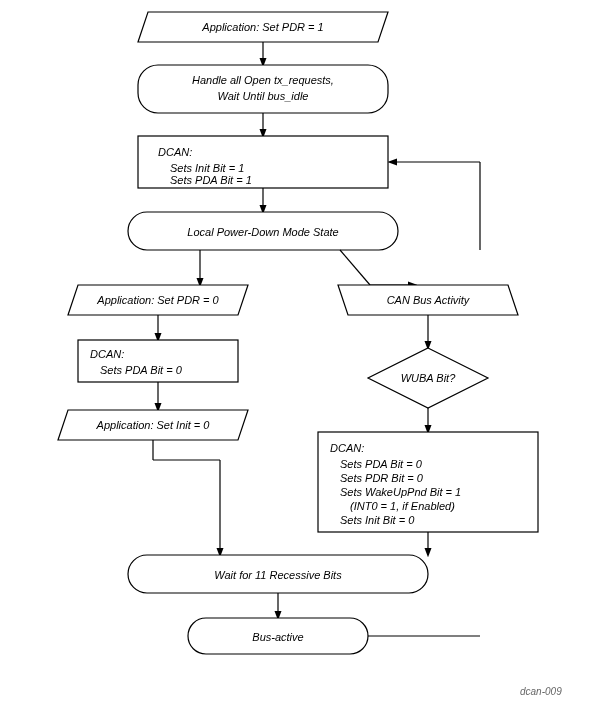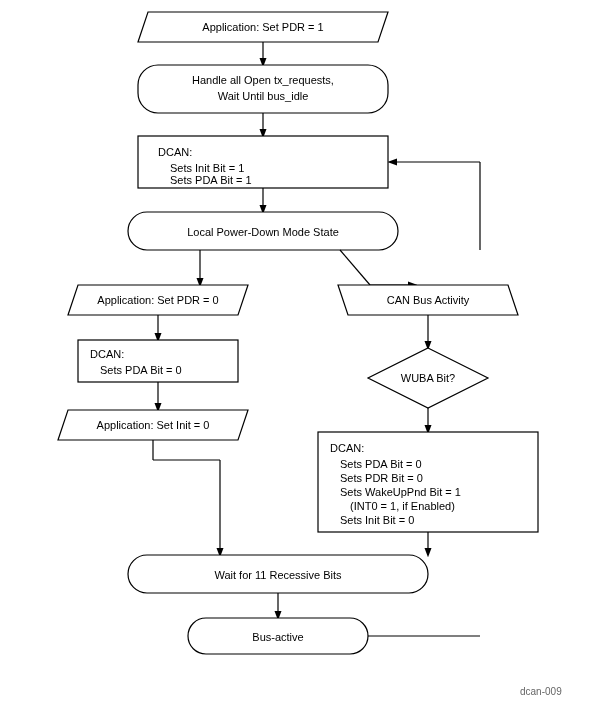--- a/index.html
+++ b/index.html
@@ -9,20 +9,21 @@
       background: #fff;
       font-family: Arial, sans-serif;
       font-size: 12px;
       overflow: hidden;
       position: relative;
     }
     .diagram-container {
       width: 590px;
       height: 705px;
       position: relative;
+      font-style: italic;
     }
     svg {
       width: 590px;
       height: 705px;
       position: absolute;
       top: 0;
       left: 0;
     }
     .label-text {
       font-family: Arial, sans-serif;

